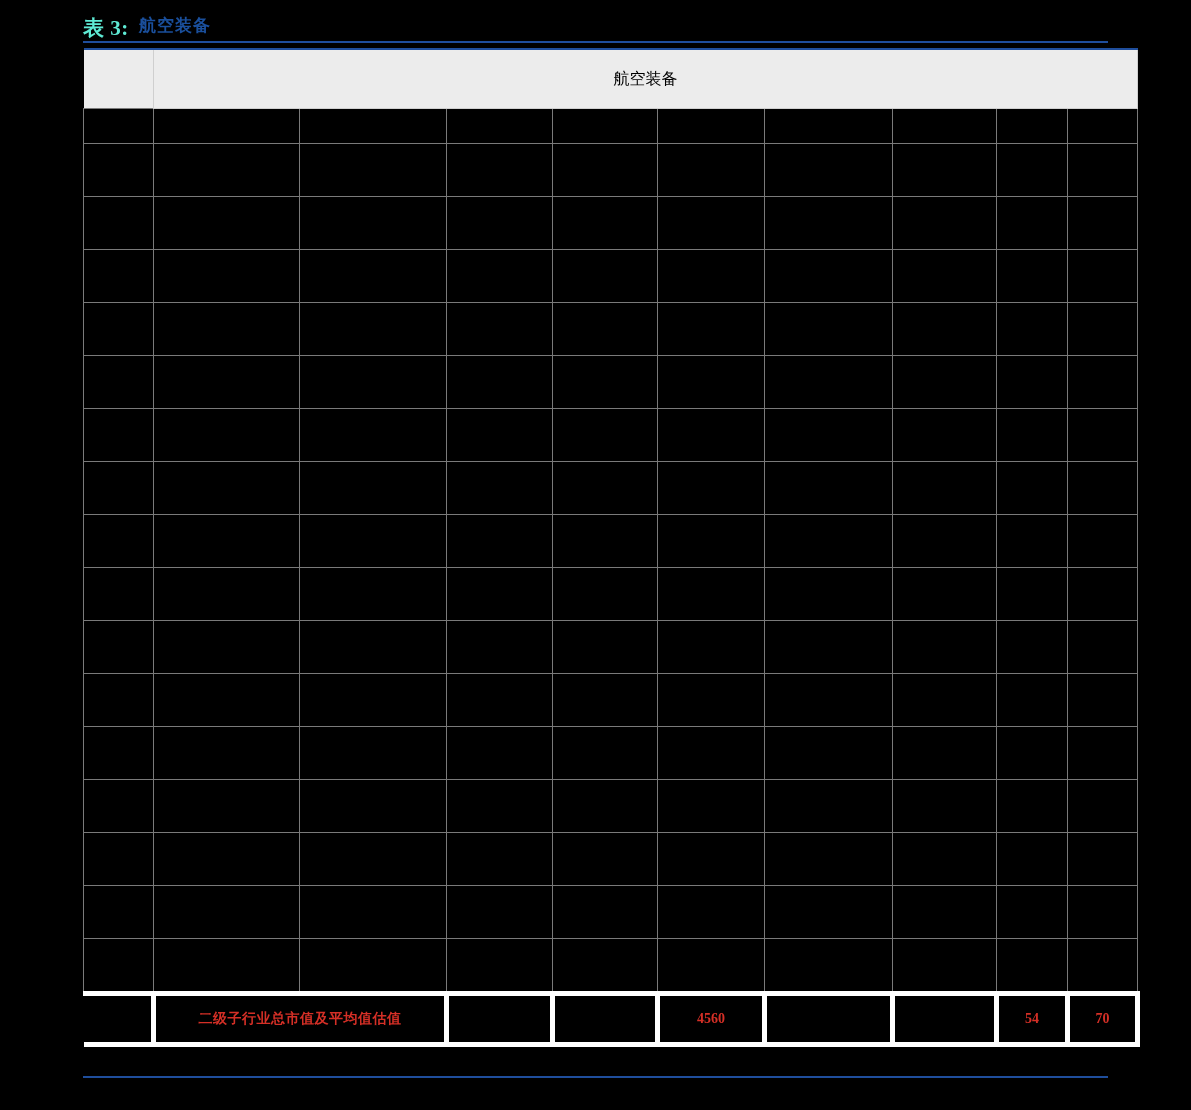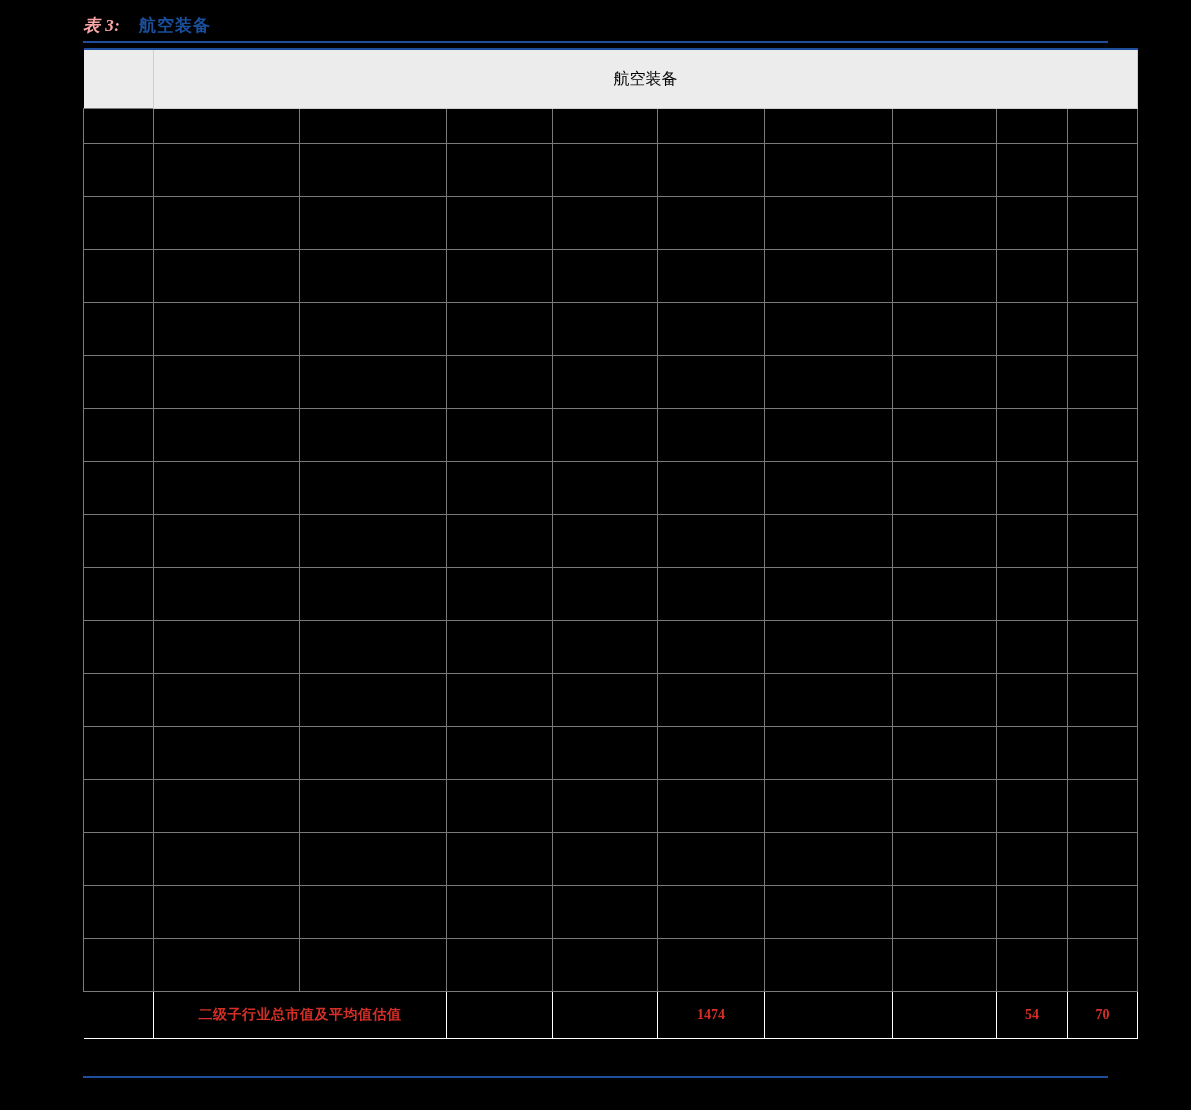--- a/index.html
+++ b/index.html
@@ -20,26 +20,25 @@
     position: absolute;
     left: 83px;
     top: 14px;
     width: 1025px;
     height: 28px;
   }
   .caption-tag {
     position: absolute;
     left: 0;
     top: 0;
-    font-size: 17px;
+    font-size: 21px;
     font-weight: bold;
-    color: #fca5a5;
+    color: #5eead4;
     font-family: "Liberation Serif", serif;
     letter-spacing: 0.5px;
-    font-style: italic;
   }
   .caption-title {
     position: absolute;
     left: 56px;
     top: 0;
     font-size: 17px;
     font-weight: bold;
     color: #1a4f9c;
     font-family: "Liberation Serif", serif;
     letter-spacing: 1px;
@@ -114,21 +113,21 @@
     background: #ececec;
   }
 
   
   tr.total td {
     background: #000000;
     color: #d42f26;
     font-weight: bold;
     font-size: 14px;
     height: 46px;
-    border: 1px solid #ffffff;
+    border: 5px solid #ffffff;
   }
   tr.total td.gutter {
     border-left: none;
     color: #000000;
   }
   .total-label {
     color: #d42f26;
     font-weight: bold;
     font-size: 15px;
     letter-spacing: 0.5px;
@@ -398,21 +397,21 @@
       <td></td>
       <td></td>
       <td></td>
     </tr>
 
     <tr class="total">
       <td class="gutter"></td>
       <td colspan="2" class="total-label">二级子行业总市值及平均值估值</td>
       <td></td>
       <td></td>
-      <td class="total-num">1474</td>
+      <td class="total-num">4560</td>
       <td></td>
       <td></td>
       <td class="total-num">54</td>
       <td class="total-num">70</td>
     </tr>
   </tbody>
     </table>
 </div>
 
 <div class="bottom-rule"></div>

